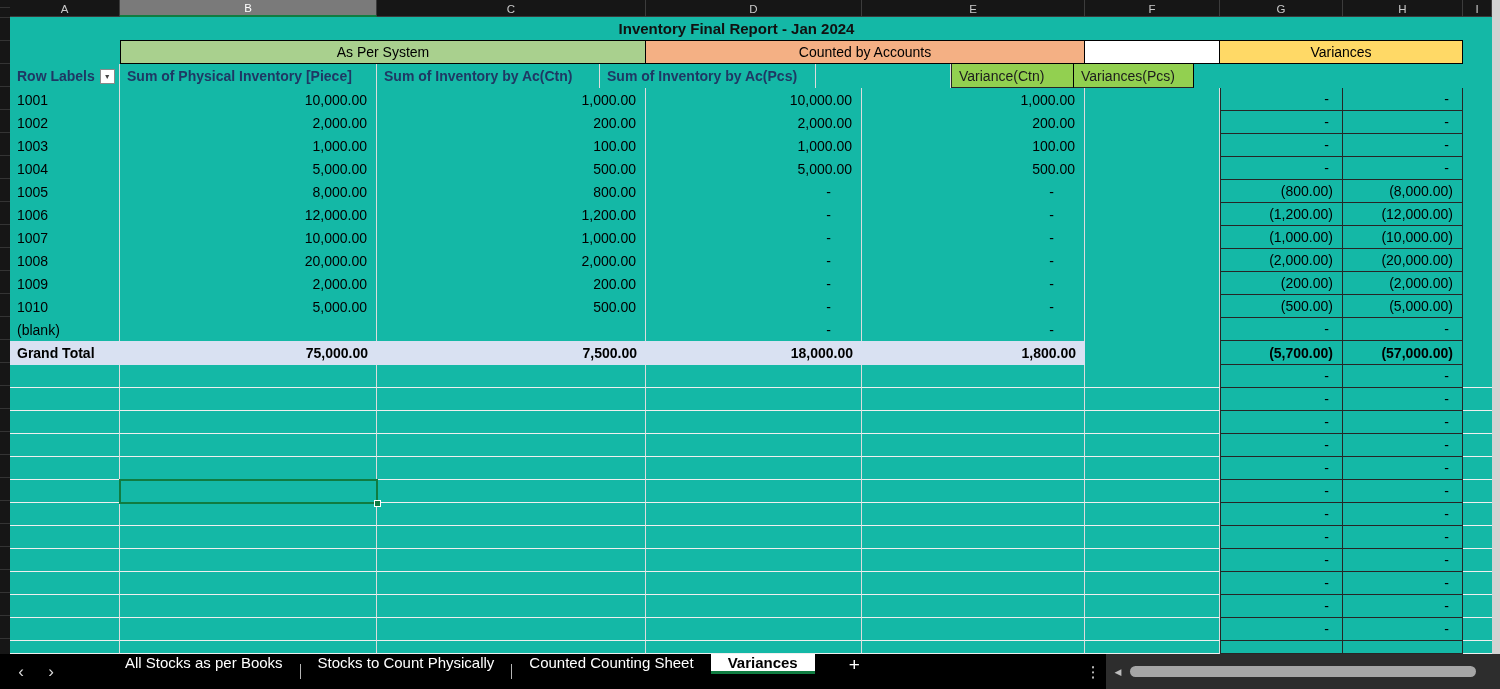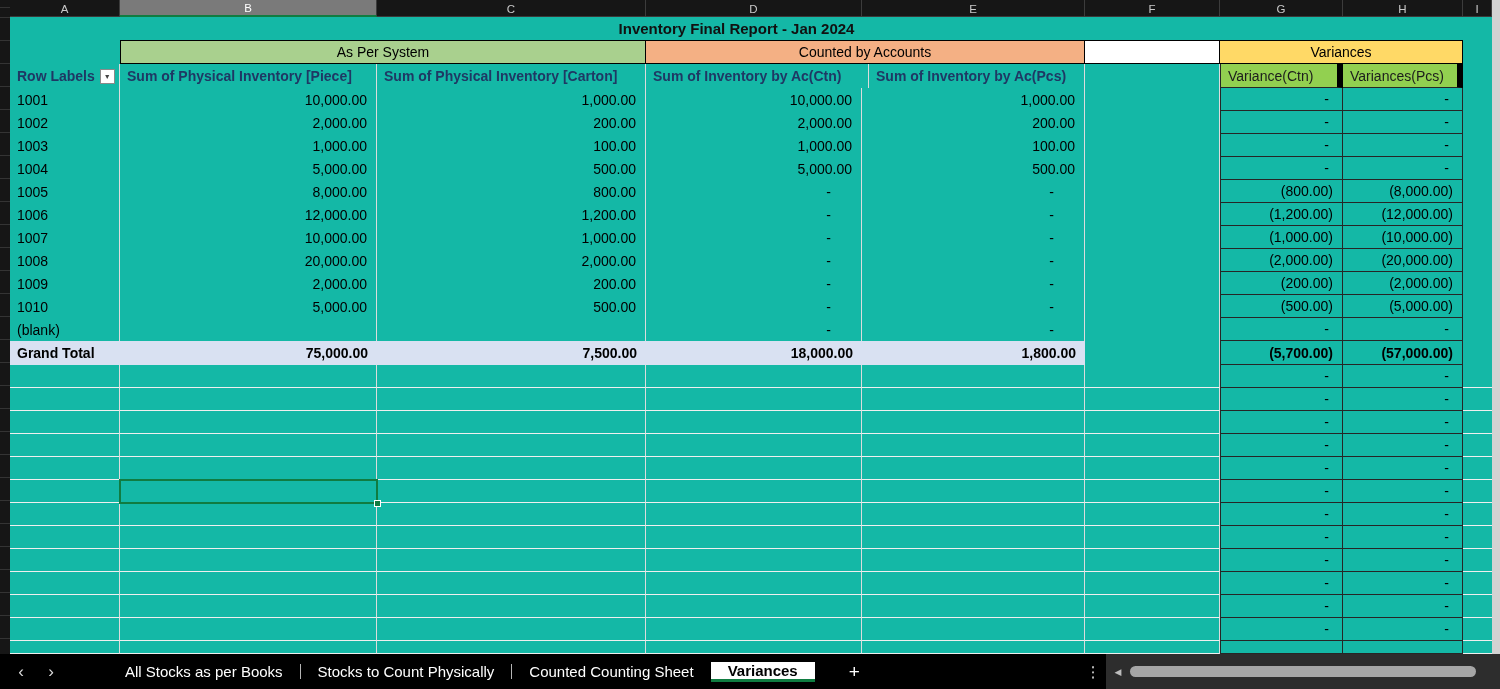--- a/index.html
+++ b/index.html
@@ -34,21 +34,21 @@
   .g-acc{width:439px;background:#F4B084}
   .g-f{width:135px;background:#fff}
   .g-var{width:243px;background:#FFD966}
 
   .hd{font-weight:700;color:#1F3864}
   .lbl{padding-left:7px}
   .num{justify-content:flex-end;padding-right:9px}
   .gl{border-right:1px solid #dcdcdc}
 
   
-  .vhead{background:#92D050;color:#1c1c1c;border-bottom:1px solid #262626;border-right:6px solid #000000}
+  .vhead{background:#92D050;color:#1c1c1c;border-bottom:1px solid #262626;border-right:1px solid #000000}
   .vfirst{border-left:1px solid #262626}
   .vcell{border-right:1px solid #262626;border-bottom:1px solid #262626}
   .row .c.vcell{border-bottom:1px solid #262626}
 
   
   .r-total .c{font-weight:700}
   .r-total .fill{background:#D9E1F2}
 
   
   .r-empty .c{border-bottom:1px solid #efefef}
@@ -62,21 +62,21 @@
   .filter-glyph{font-size:7px;color:#444;line-height:1}
 
   
   .sel-cell{position:absolute;left:119px;top:479px;width:259px;height:25px;border:2px solid #107C41;z-index:5;background:transparent}
   .sel-handle{position:absolute;right:-5px;bottom:-5px;width:7px;height:7px;background:#107C41;border:1px solid #fff}
 
   
   .tabbar{position:absolute;left:0;top:654px;width:1500px;height:35px;background:#000;display:flex;align-items:center;z-index:6}
   .nav{width:30px;height:100%;display:flex;align-items:center;justify-content:center;color:#dadada;font-size:17px;cursor:pointer;flex:none}
   .nav.first{margin-left:6px}
-  .tabs{display:flex;align-items:center;height:100%;margin-left:42px}
+  .tabs{display:flex;align-items:flex-start;height:100%;margin-left:42px}
   .tab{display:flex;align-items:center;padding:0 17px;color:#fff;font-size:15px;cursor:pointer}
   .tabsep{width:1px;height:15px;background:#b5b5b5;align-self:center}
   .tab.active{background:#fff;color:#000;font-weight:700;border-bottom:3px solid #107C41}
   .addtab{display:flex;align-items:center;padding:0 16px;margin-left:18px;color:#fff;font-size:19px;cursor:pointer}
   .more{position:absolute;left:1082px;top:0;width:22px;height:35px;display:flex;align-items:center;justify-content:center;color:#e0e0e0;font-size:15px;cursor:pointer}
   .scroll-track{position:absolute;left:1106px;top:0;width:394px;height:35px;background:#2d2d2d;display:flex;align-items:center}
   .scroll-arrow{width:24px;text-align:center;color:#bdbdbd;font-size:9px;flex:none;cursor:pointer}
   .scroll-thumb{height:11px;width:346px;background:#a6a6a6;border-radius:6px;flex:none;cursor:grab}
 </style>
 </head>
@@ -116,21 +116,20 @@
     </div>
 
     <div class="row r-head">
       <div class="c c-a gl hd lbl">
         <span>Row Labels</span>
         <span class="filter-btn">
           <span class="filter-glyph">▼</span>
         </span>
       </div>
       <div class="c c-b gl hd lbl">Sum of Physical Inventory [Piece]</div>
-      <div class="c c-c gl hd lbl">Sum of Physical Inventory [Carton]</div>
       <div class="c c-e gl hd lbl">Sum of Inventory by Ac(Ctn)</div>
       <div class="c c-d gl hd lbl">Sum of Inventory by Ac(Pcs)</div>
       <div class="c c-f gl"></div>
       <div class="c c-g vhead vfirst lbl">Variance(Ctn)</div>
       <div class="c c-h vhead lbl">Variances(Pcs)</div>
       <div class="c c-i"></div>
     </div>
 
     <div>
 

